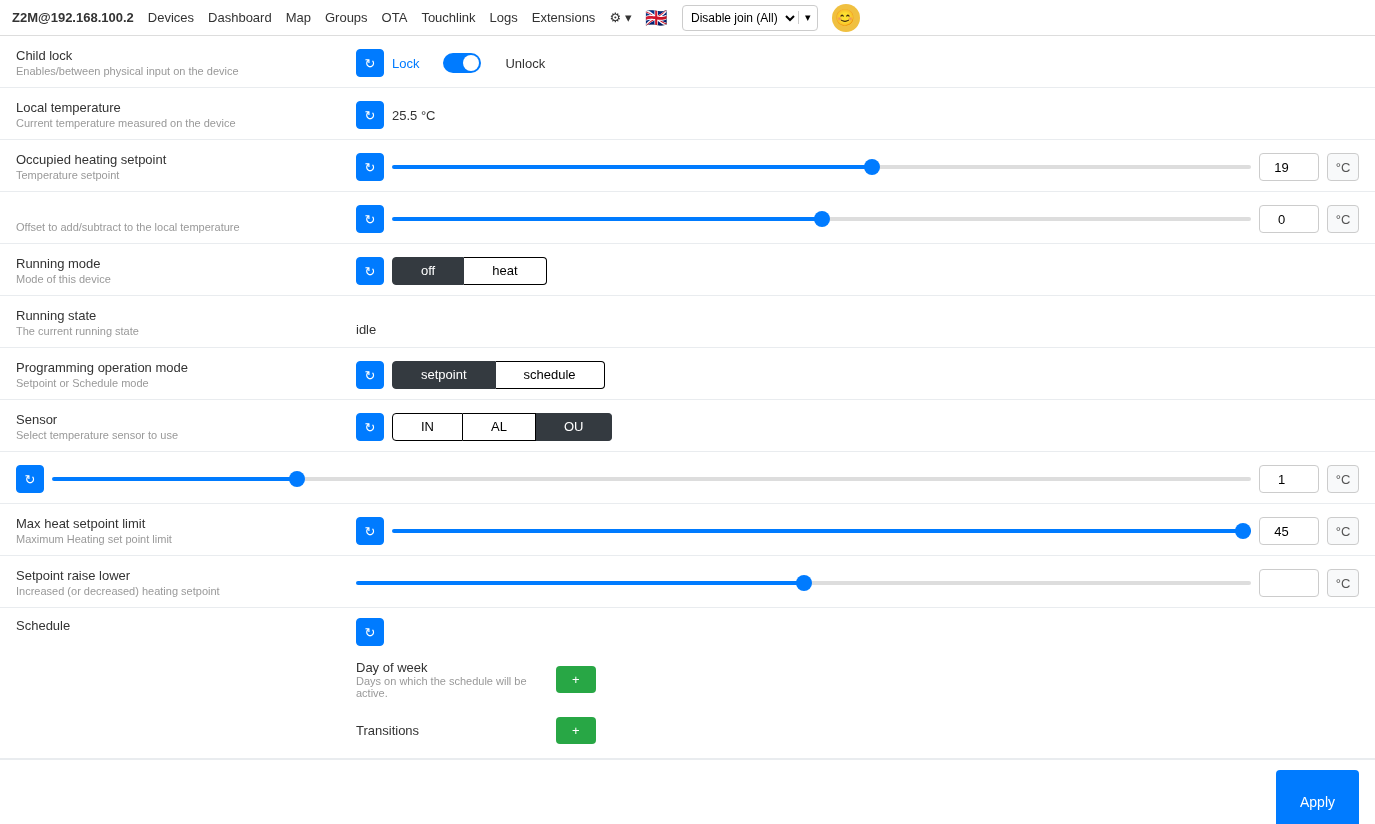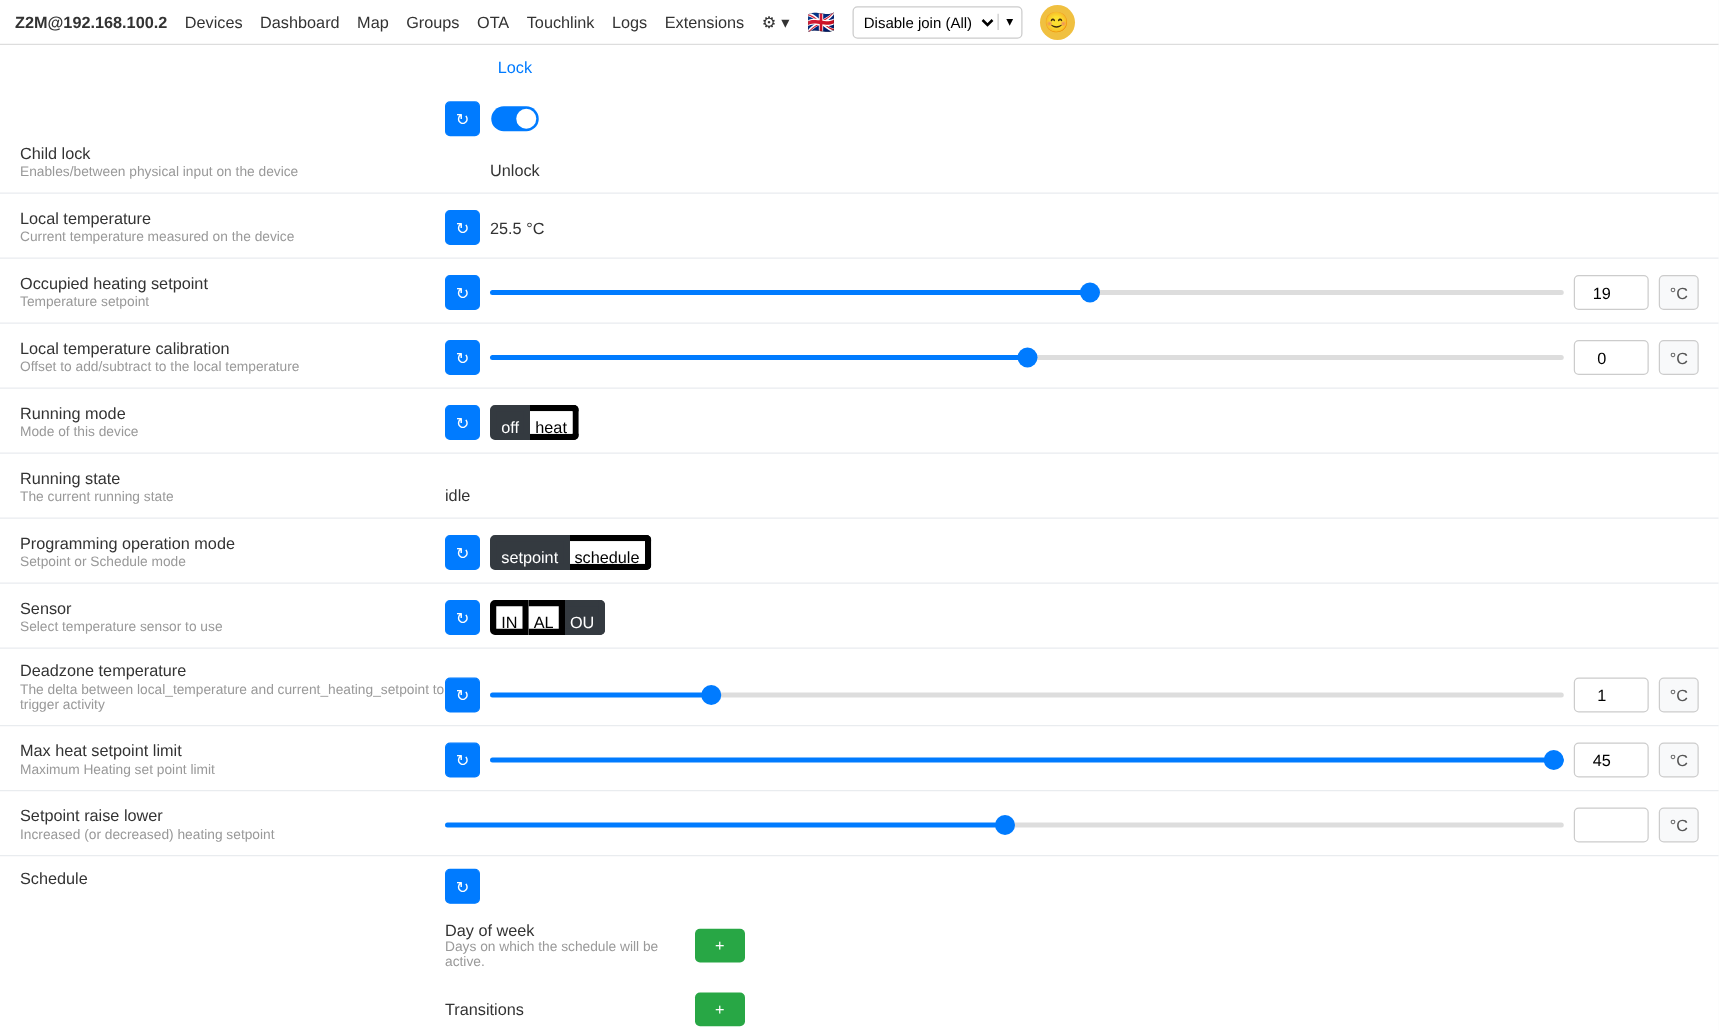--- a/index.html
+++ b/index.html
@@ -37,21 +37,21 @@
     .setting-control-col { flex: 1; display: flex; align-items: center; gap: 8px; }
 
     
     .refresh-btn {
       width: 28px; height: 28px; border: 1px solid #007bff; border-radius: 4px;
       background: #007bff; color: #fff; cursor: pointer; display: flex; align-items: center;
       justify-content: center; flex-shrink: 0; font-size: 13px;
     }
 
     
-    .toggle-container { display: flex; align-items: center; gap: 24px; flex-direction: column; }
+    .toggle-container { display: flex; align-items: center; gap: 24px; }
     .toggle-label { font-size: 13px; color: #007bff; }
     .toggle-switch {
       position: relative; width: 38px; height: 20px;
     }
     .toggle-slider {
       position: absolute; top: 0; left: 0; right: 0; bottom: 0;
       background: #007bff; border-radius: 20px; cursor: pointer;
     }
     .toggle-slider::before {
       content: ''; position: absolute; width: 16px; height: 16px;
@@ -79,21 +79,21 @@
     }
     .slider-unit {
       width: 32px; height: 28px; border: 1px solid #ccc; border-radius: 4px;
       text-align: center; font-size: 13px; line-height: 28px; color: #555;
       background: #f8f9fa;
     }
 
     
     .btn-group { display: flex; }
     .btn-group-btn {
-      height: 28px; padding: 0 4px; border: 5px solid #000000; background: #fff;
+      height: 28px; padding: 0 28px; border: 1px solid #000000; background: #fff;
       font-size: 13px; cursor: pointer; line-height: 26px;
     }
     .btn-group-btn:first-child { border-radius: 4px 0 0 4px; }
     .btn-group-btn:last-child { border-radius: 0 4px 4px 0; }
     .btn-group-btn.active { background: #343a40; color: #fff; border-color: #343a40; }
     .btn-group-btn + .btn-group-btn { border-left: none; }
     .schedule-field-row { display: flex; align-items: center; padding: 4px 0; }
     .schedule-field-label { font-size: 13px; color: #333; width: 120px; }
     .schedule-field-desc { font-size: 11px; color: #999; }
     .add-btn {
@@ -174,21 +174,20 @@
       <div class="slider-container">
         <input type="range" class="slider-input" style="--val: 56.00000000000001%; background: linear-gradient(to right, rgb(0, 123, 255) 56%, rgb(221, 221, 221) 56%);" min="5" max="30" value="19">
         <input type="number" class="slider-value-input" value="19" style="">
         <div class="slider-unit">°C</div>
       </div>
     </div>
   </div>
 
   <div class="setting-row">
     <div class="setting-label-col">
-      <div class="setting-label">Local temperature calibration</div>
       <div class="setting-desc">Offset to add/subtract to the local temperature</div>
     </div>
     <div class="setting-control-col">
       <button class="refresh-btn">↻</button>
       <div class="slider-container">
         <input type="range" class="slider-input" style="--val: 50%; background: linear-gradient(to right, rgb(0, 123, 255) 50%, rgb(221, 221, 221) 50%);" min="-5" max="5" value="0">
         <input type="number" class="slider-value-input" value="0" style="">
         <div class="slider-unit">°C</div>
       </div>
     </div>
@@ -241,24 +240,20 @@
       <button class="refresh-btn">↻</button>
       <div class="btn-group">
         <button class="btn-group-btn">IN</button>
         <button class="btn-group-btn">AL</button>
         <button class="btn-group-btn active">OU</button>
       </div>
     </div>
   </div>
 
   <div class="setting-row">
-    <div class="setting-label-col">
-      <div class="setting-label">Deadzone temperature</div>
-      <div class="setting-desc">The delta between local_temperature and current_heating_setpoint to trigger activity</div>
-    </div>
     <div class="setting-control-col">
       <button class="refresh-btn">↻</button>
       <div class="slider-container">
         <input type="range" class="slider-input" style="--val: 20%; background: linear-gradient(to right, rgb(0, 123, 255) 20%, rgb(221, 221, 221) 20%);" min="0" max="5" value="1">
         <input type="number" class="slider-value-input" value="1" style="">
         <div class="slider-unit">°C</div>
       </div>
     </div>
   </div>
 

